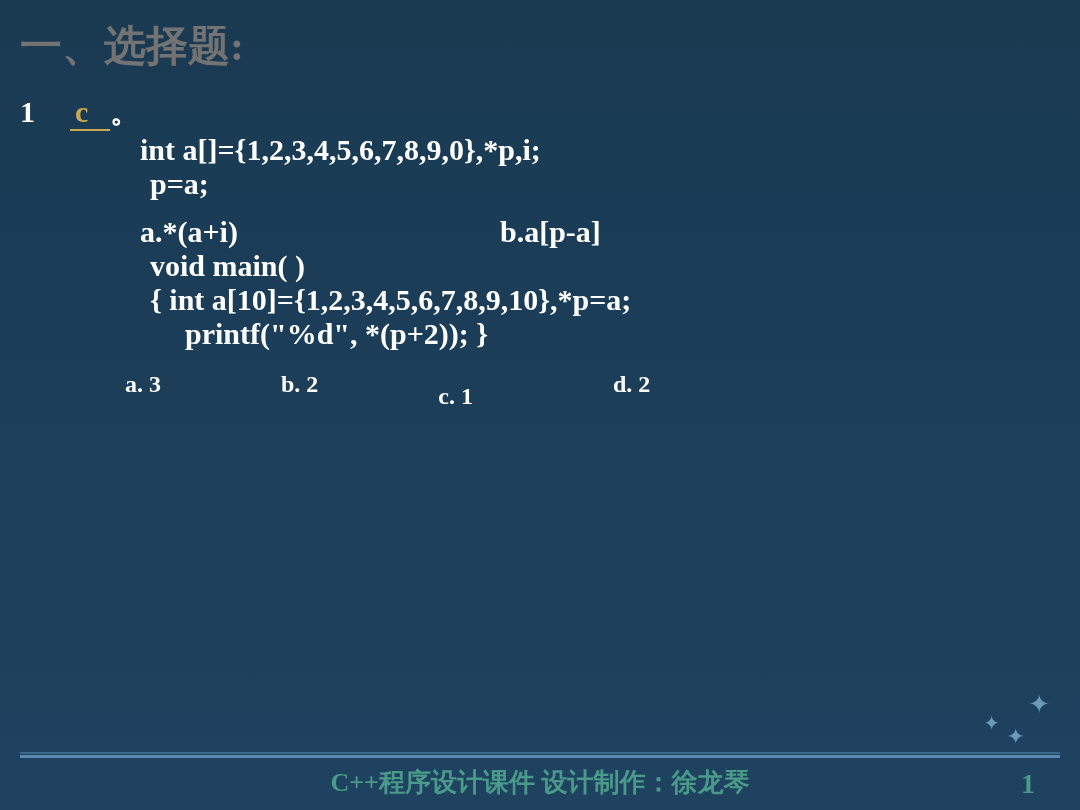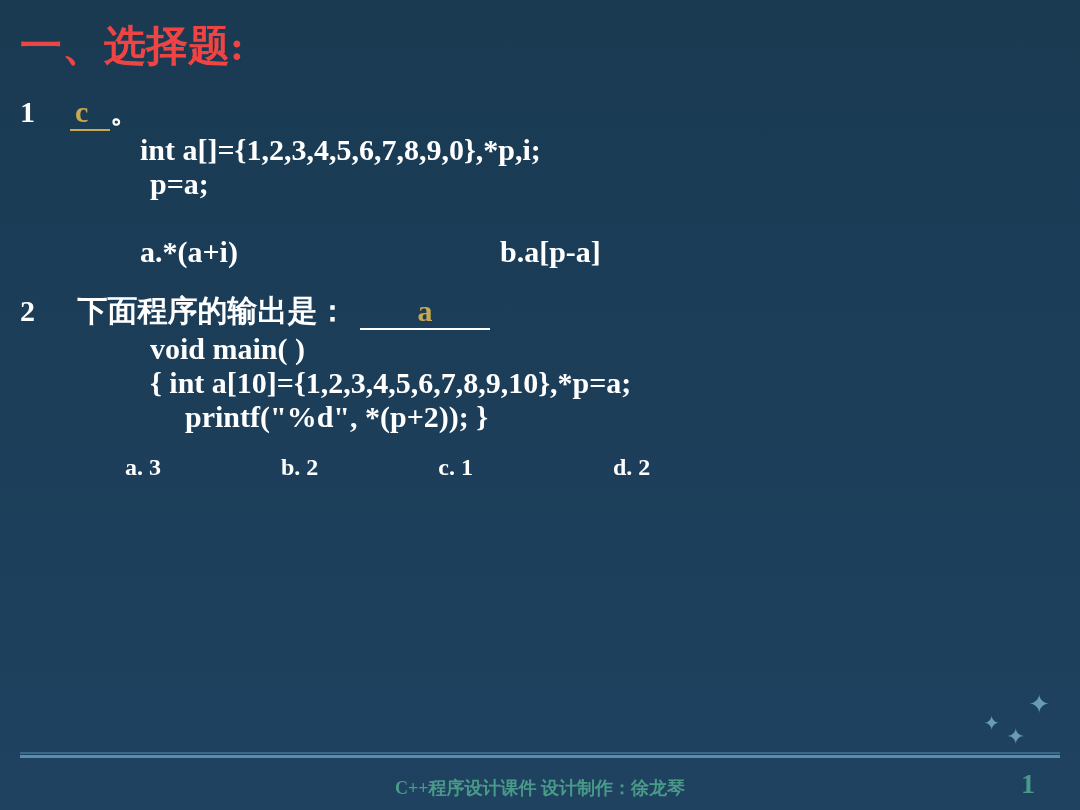--- a/index.html
+++ b/index.html
@@ -10,21 +10,21 @@
     body {
       width: 1080px;
       height: 810px;
       background: linear-gradient(to bottom, #1a3a52 0%, #1e4260 100%);
       font-family: "SimSun", "Times New Roman", serif;
       color: #ffffff;
       position: relative;
       overflow: hidden;
     }
     .title {
-      color: #ef4444;
+      color: #737373;
       font-size: 42px;
       font-weight: bold;
       padding: 18px 0 0 20px;
     }
     .content {
       padding: 18px 20px 0 20px;
     }
     .question-header {
       font-size: 30px;
       font-weight: bold;
@@ -48,21 +48,21 @@
       padding-left: 120px;
       font-family: "Times New Roman", serif;
     }
     .code-line-indent {
       padding-left: 130px;
     }
     .options-row {
       font-size: 30px;
       font-weight: bold;
       padding-left: 120px;
-      margin-top: 34px;
+      margin-top: 14px;
       font-family: "Times New Roman", serif;
       display: flex;
     }
     .opt-a {
       width: 360px;
     }
     .opt-b {
       flex: 1;
     }
     .q2-header {
@@ -84,20 +84,21 @@
       padding-left: 105px;
       margin-top: 20px;
       font-family: "Times New Roman", serif;
       display: flex;
     }
     .q2-opt {
       margin-right: 120px;
     }
     .q2-opt-c {
       margin-right: 140px;
+      margin-top: 12px;
     }
     .footer-line {
       position: absolute;
       bottom: 52px;
       left: 20px;
       right: 20px;
       height: 3px;
       background: linear-gradient(to right, #5a8bb0 0%, #5a8bb0 100%);
     }
     .footer-line::before {
@@ -109,21 +110,21 @@
       height: 2px;
       background: #3a6a8a;
     }
     .footer {
       position: absolute;
       bottom: 10px;
       left: 0;
       right: 0;
       text-align: center;
       color: #4a9a8a;
-      font-size: 18px;
+      font-size: 26px;
       font-weight: bold;
       font-family: "SimSun", serif;
     }
     .page-num {
       position: absolute;
       bottom: 10px;
       right: 45px;
       color: #4a9a8a;
       font-size: 28px;
       font-weight: bold;
@@ -162,25 +163,20 @@
   </div>
 
   <div class="code-line">int a[]={1,2,3,4,5,6,7,8,9,0},*p,i;</div>
   <div class="code-line code-line-indent">p=a;</div>
 
   <div class="options-row">
     <span class="opt-a">a.*(a+i)</span>
     <span class="opt-b">b.a[p-a]</span>
   </div>
 
-  <div class="q2-header">
-    <span class="q-num">2</span>
-    <span>下面程序的输出是：</span>
-    <span class="q2-answer-blank"><span>a</span></span>
-  </div>
 
   <div class="code-line code-line-indent">void main( )</div>
   <div class="code-line code-line-indent">{  int a[10]={1,2,3,4,5,6,7,8,9,10},*p=a;</div>
   <div class="code-line" style="padding-left:165px">printf("%d", *(p+2)); }</div>
 
   <div class="q2-options">
     <span class="q2-opt">a. 3</span>
     <span class="q2-opt">b. 2</span>
     <span class="q2-opt q2-opt-c">c. 1</span>
     <span class="q2-opt">d. 2</span>

